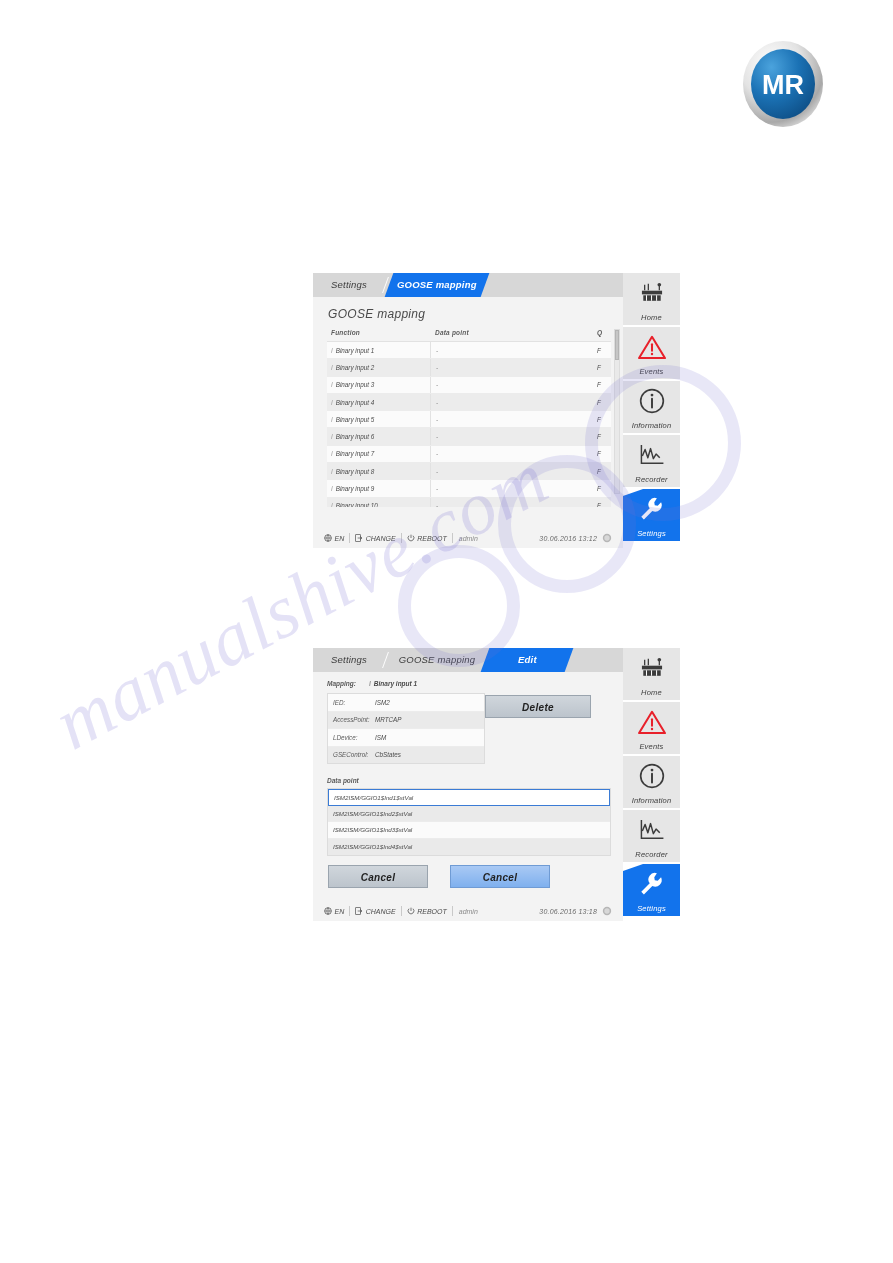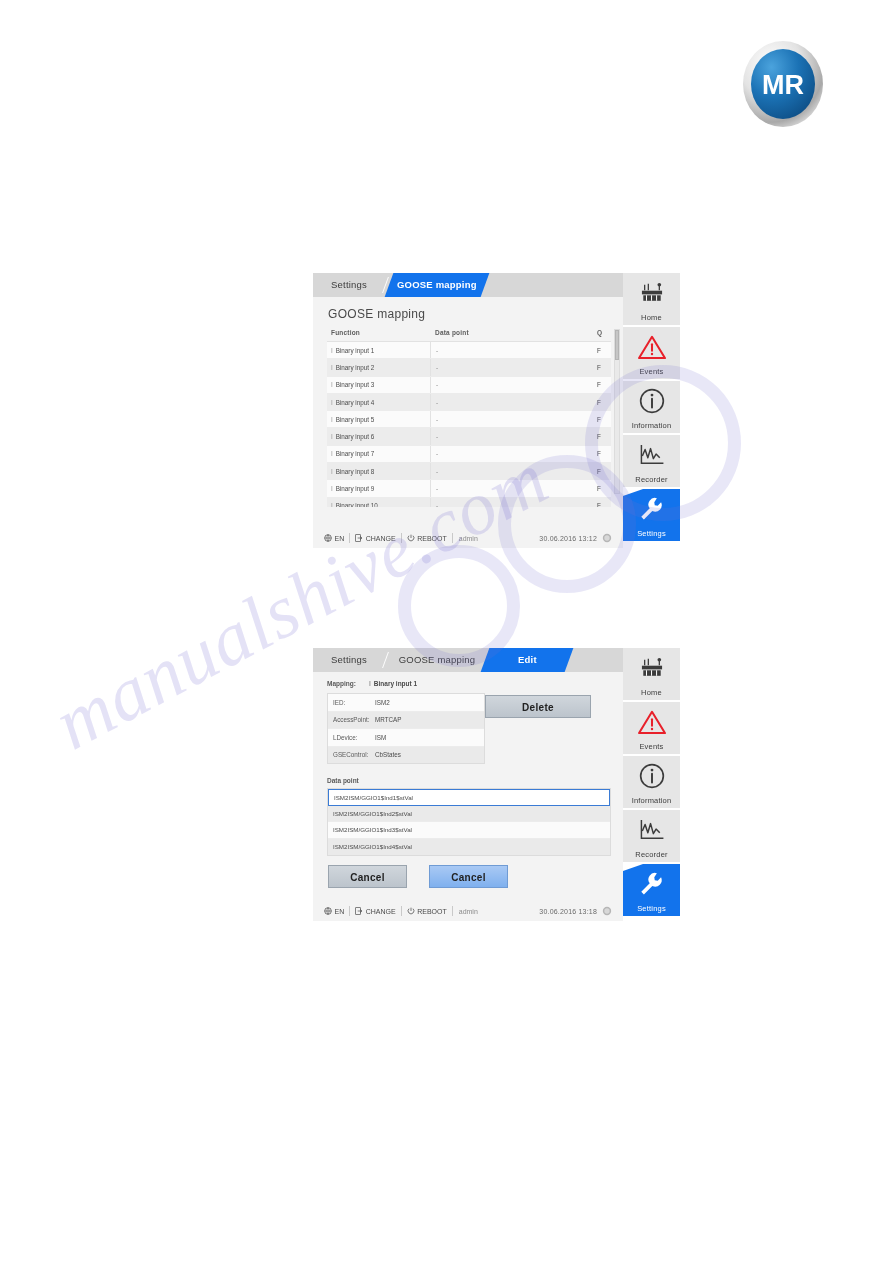--- a/index.html
+++ b/index.html
@@ -54,20 +54,21 @@
     width: 82px;
     height: 88px;
     z-index: 5;
   }
 
   
   .device {
     position: absolute;
     z-index: 10;
     background: #4c1d95;
+    font-style: italic;
   }
   #device-1 { left: 313px; top: 273px; width: 367px; height: 275px; }
   #device-2 { left: 313px; top: 648px; width: 367px; height: 273px; }
 
   .screen-body {
     position: absolute;
     left: 0; top: 0;
     width: 310px;
     height: 100%;
     background: #f3f3f3;
@@ -311,21 +312,21 @@
     border: 1.4px solid #3a7bd5;
     background: #ffffff;
   }
 
   .footer-btns {
     display: flex;
     gap: 22px;
     margin-top: 9px;
     padding: 0 1px;
   }
-  .footer-btns .btn { width: 79px; }
+  .footer-btns .btn { width: 100px; }
 
   
   .navrail {
     position: absolute;
     right: 0;
     top: 0;
     width: 57px;
     height: 100%;
     background: #ffffff;
   }

